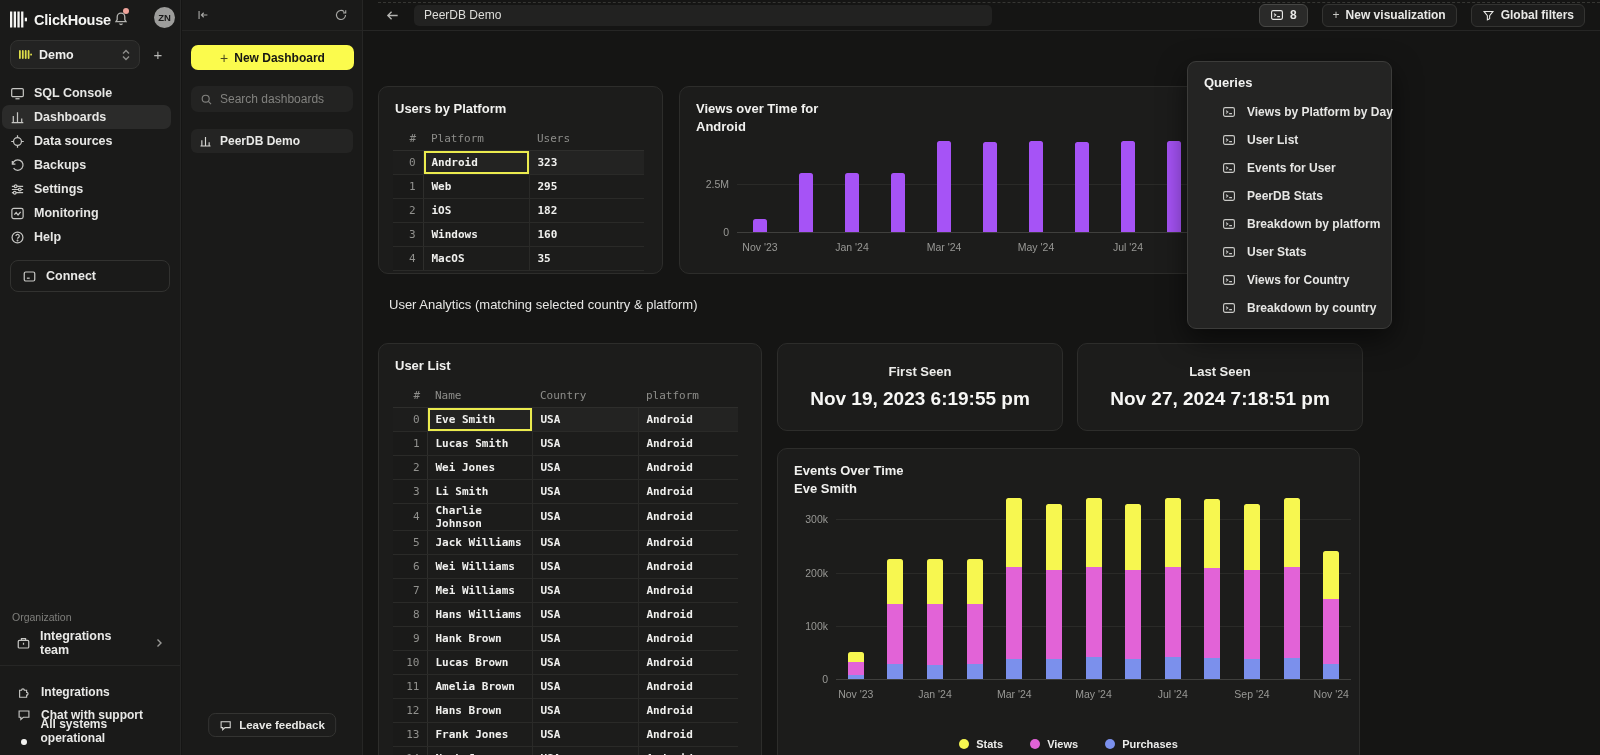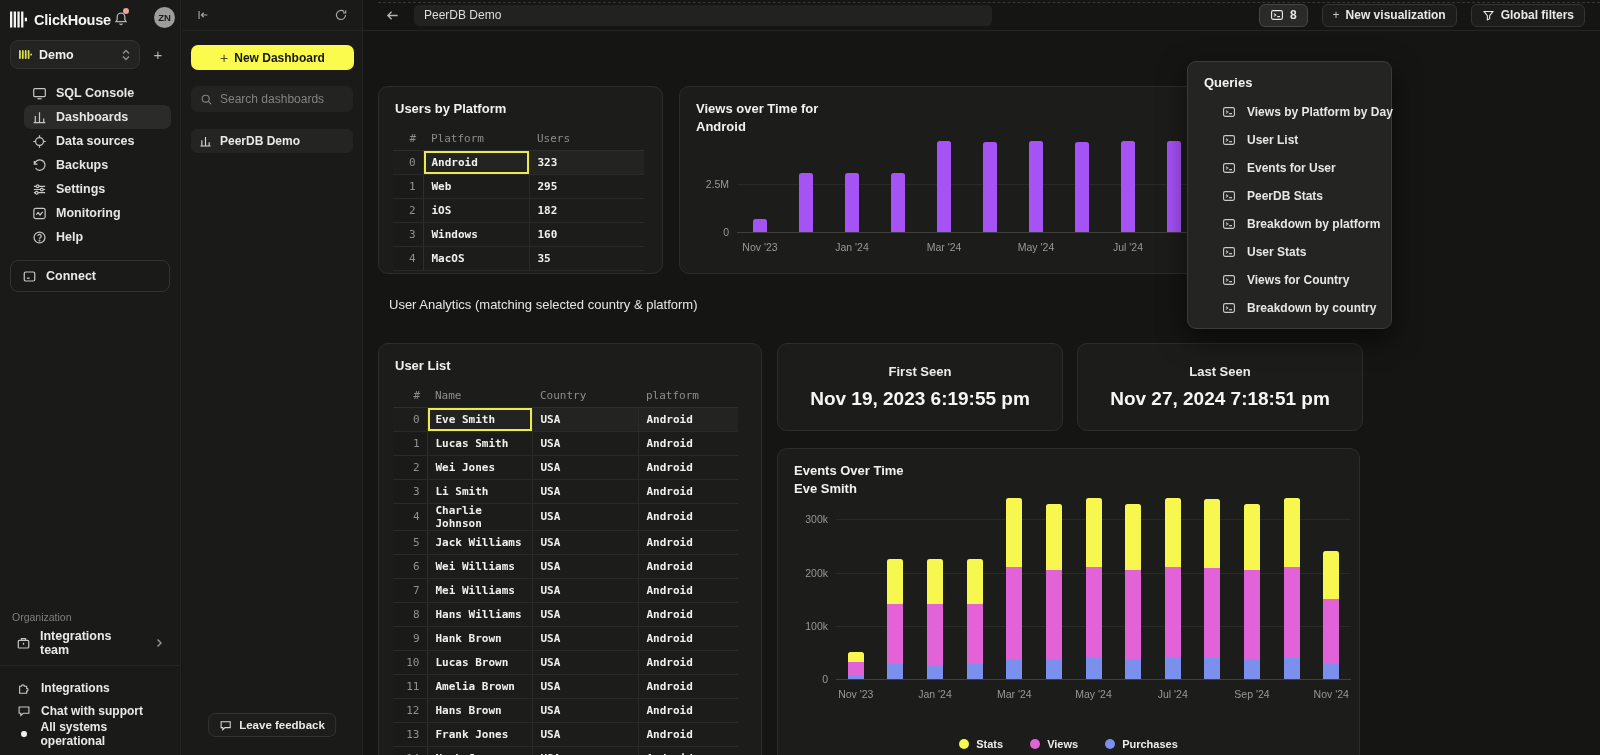--- a/index.html
+++ b/index.html
@@ -23,35 +23,35 @@
   .sb-head-right { display:flex; align-items:center; gap:25px; }
   .bell-wrap { position:relative; width:18px; height:18px; }
   .bell-dot { position:absolute; top:-1px; right:0px; width:6px; height:6px; border-radius:50%; background:#efa49b; }
   .avatar { width:21px; height:21px; border-radius:50%; background:#9d9d9b; color:#1c1c1b;
     font-size:9.5px; font-weight:700; display:flex; align-items:center; justify-content:center; cursor:pointer; }
   .sb-ws { display:flex; align-items:center; gap:6px; padding:8px 10px 0 10px; }
   .ws-select { flex:1; height:29px; background:#232322; border:1px solid #323230; border-radius:8px;
     display:flex; align-items:center; gap:7px; padding:0 8px; cursor:pointer; }
   .ws-name { flex:1; font-size:12.5px; font-weight:700; color:#efefed; }
   .ws-add { width:24px; height:24px; background:none; border:none; color:#b9b9b6; font-size:15px; cursor:pointer; }
-  .sb-nav { padding:12px 9px 0 24px; }
+  .sb-nav { padding:12px 9px 0 2px; }
   .nav-item { height:24px; display:flex; align-items:center; gap:9px; padding:0 7px; border-radius:7px;
     color:#e6e6e4; font-size:12.5px; font-weight:600; cursor:pointer; }
   .nav-item.active { background:#2b2b2a; }
   .nav-ic { width:16px; display:flex; justify-content:center; color:#c6c6c3; }
   .connect-btn { margin:11px 10px 0 10px; height:32px; border:1px solid #323230; border-radius:8px;
     display:flex; align-items:center; gap:9px; padding:0 10px; font-size:12.5px; font-weight:600; cursor:pointer; }
   .sb-spacer { flex:1; }
   .org-label { padding:0 12px 8px 12px; font-size:10.5px; color:#7f7f7c; }
   .org-item { margin:0 9px; height:24px; display:flex; align-items:center; gap:9px; padding:0 7px;
     border-radius:7px; font-size:12.5px; font-weight:600; cursor:pointer; }
   .org-item .grow { flex:1; }
   .sb-divider { border-top:1px solid #262625; margin:10px 0 10px 0; }
   .sb-footer { padding:0 9px 10px 9px; }
-  .foot-item { height:23px; display:flex; align-items:center; gap:9px; padding:0 7px; border-radius:7px;
+  .foot-item { height:23px; display:flex; align-items:flex-end; gap:9px; padding:0 7px; border-radius:7px;
     font-size:12px; font-weight:600; cursor:pointer; }
   .status-dot { width:6px; height:6px; border-radius:50%; background:#f1f1ef; margin:0 5px; }
 
   
   .panel2 { position:absolute; left:182px; top:0; width:181px; height:755px;
     background:#1a1a19; border-right:1px solid #262625; }
   .p2-head { height:31px; border-bottom:1px solid #242423; display:flex; align-items:center;
     justify-content:space-between; padding:0 12px; color:#a7a7a4; }
   .icon-btn { background:none; border:none; color:#a7a7a4; cursor:pointer; padding:2px; }
   .new-dash { display:flex; align-items:center; justify-content:center; gap:6px;

